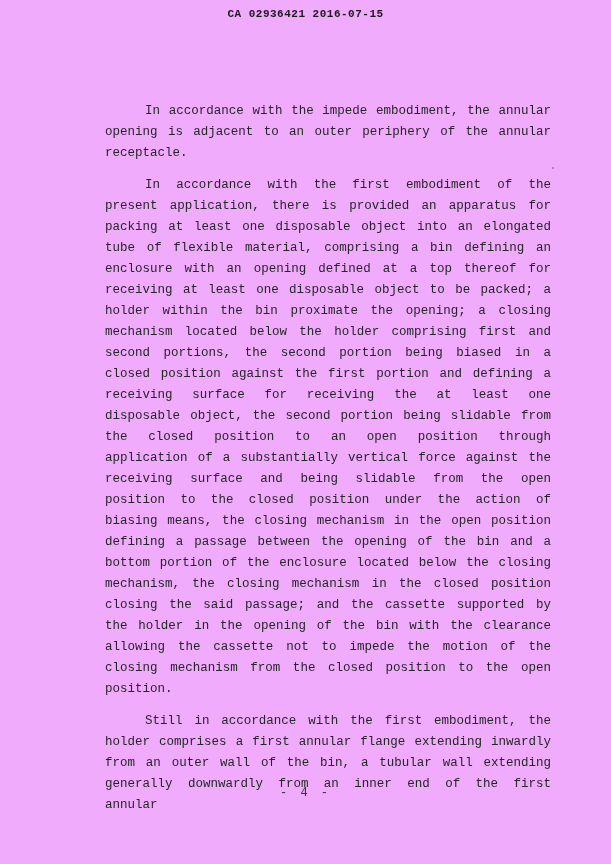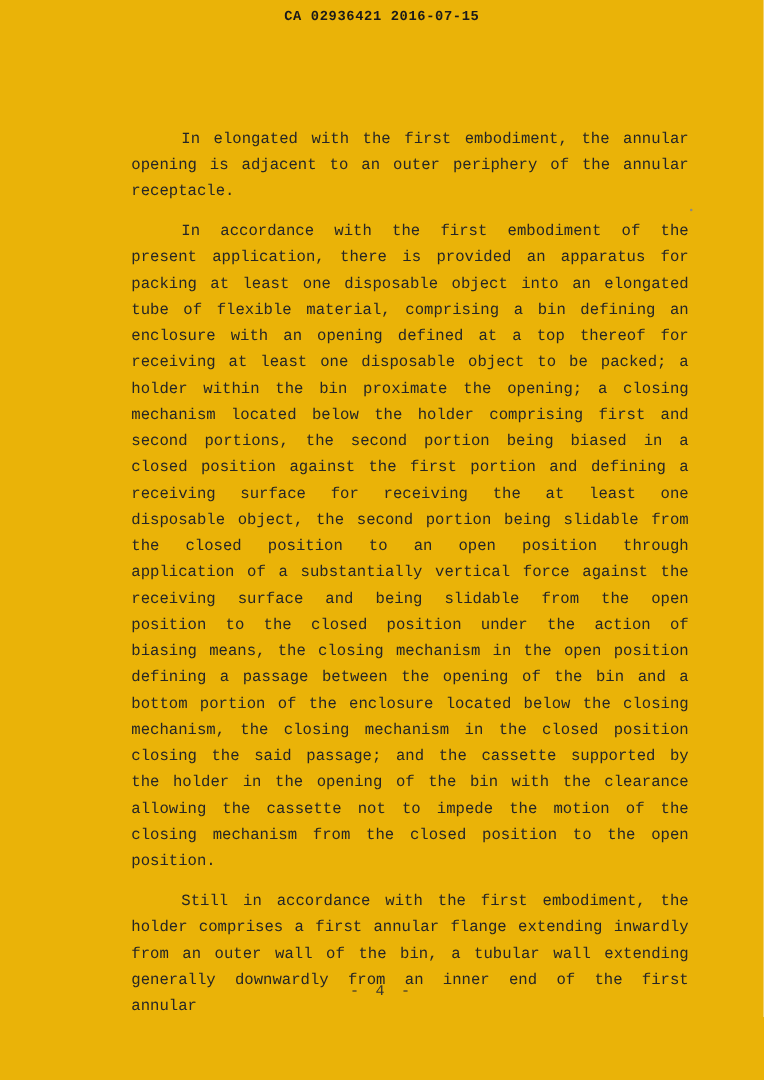--- a/index.html
+++ b/index.html
@@ -4,21 +4,21 @@
 <style>
   html, body {
     margin: 0;
     padding: 0;
     background: #ffffff;
   }
   .page {
     position: relative;
     width: 611px;
     height: 864px;
-    background: #eab308;
+    background: #f0abfc;
     font-family: "Liberation Mono", "DejaVu Sans Mono", monospace;
     color: #222222;
     overflow: hidden;
   }
   .doc-header {
     position: absolute;
     top: 8px;
     left: 0;
     width: 100%;
     text-align: center;
@@ -64,21 +64,21 @@
   }
 </style>
 </head>
 <body>
 
 <div class="page">
 
   <div class="doc-header">CA 02936421 2016-07-15</div>
 
   <div class="doc-body">
-    <p>In elongated with the first embodiment, the annular opening is adjacent to an outer periphery of the annular receptacle.</p>
+    <p>In accordance with the impede embodiment, the annular opening is adjacent to an outer periphery of the annular receptacle.</p>
     <p>In accordance with the first embodiment of the present application, there is provided an apparatus for packing at least one disposable object into an elongated tube of flexible material, comprising a bin defining an enclosure with an opening defined at a top thereof for receiving at least one disposable object to be packed; a holder within the bin proximate the opening; a closing mechanism located below the holder comprising first and second portions, the second portion being biased in a closed position against the first portion and defining a receiving surface for receiving the at least one disposable object, the second portion being slidable from the closed position to an open position through application of a substantially vertical force against the receiving surface and being slidable from the open position to the closed position under the action of biasing means, the closing mechanism in the open position defining a passage between the opening of the bin and a bottom portion of the enclosure located below the closing mechanism, the closing mechanism in the closed position closing the said passage; and the cassette supported by the holder in the opening of the bin with the clearance allowing the cassette not to impede the motion of the closing mechanism from the closed position to the open position.</p>
     <p>Still in accordance with the first embodiment, the holder comprises a first annular flange extending inwardly from an outer wall of the bin, a tubular wall extending generally downwardly from an inner end of the first annular</p>
   </div>
 
   <div class="scan-artifact-dot"></div>
 
   <div class="page-number">- 4 -</div>
 
 </div>
 

